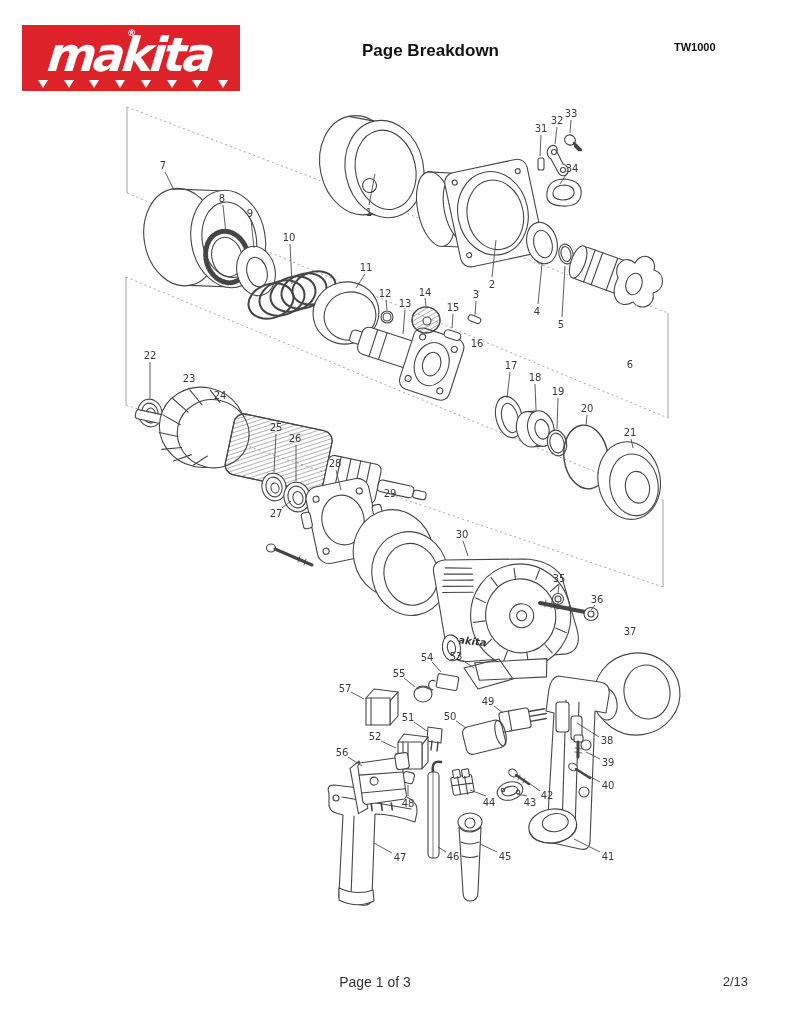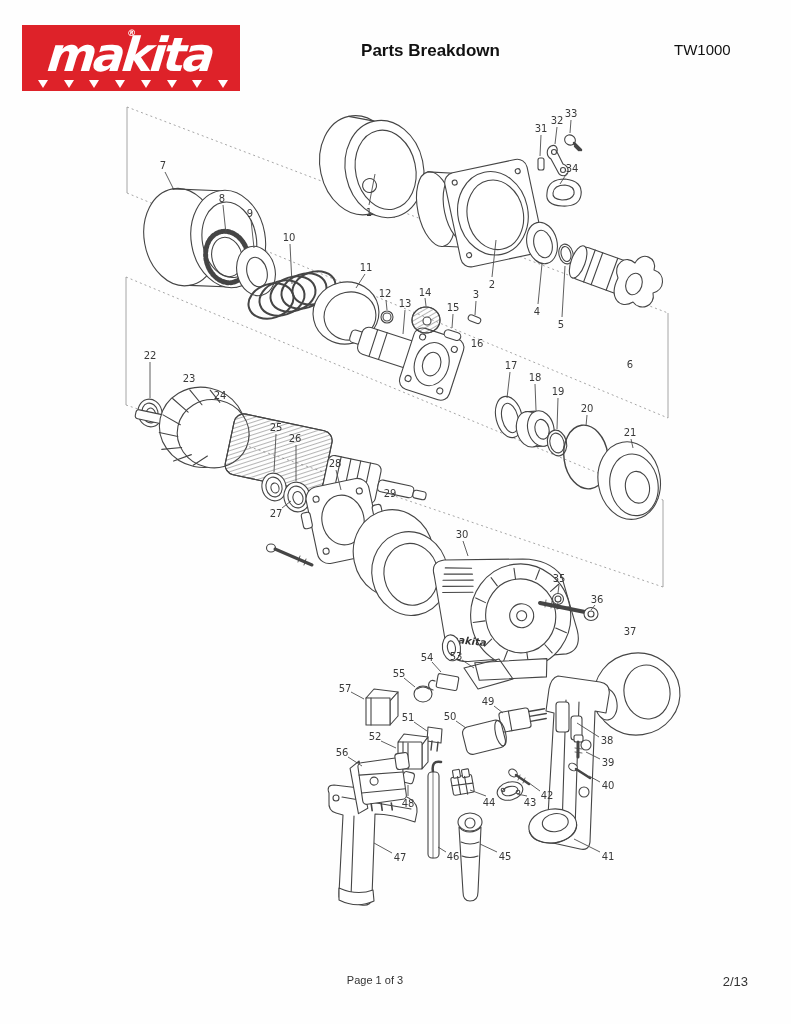--- a/index.html
+++ b/index.html
@@ -9,23 +9,23 @@
   .logo{position:absolute;left:22px;top:25px;width:218px;height:66px;background:#de2229;}
   .logo-text{position:absolute;left:10px;top:2px;width:196px;text-align:center;
     color:#fff;font-size:47px;font-weight:bold;font-style:italic;letter-spacing:-3px;
     transform:skewX(-6deg);font-family:"DejaVu Sans","Liberation Sans",sans-serif;}
   .logo-reg{position:absolute;right:5px;top:3px;color:#fff;font-size:9px;font-style:normal;}
   .logo-triangles{position:absolute;left:16px;bottom:3px;width:190px;display:flex;justify-content:space-between;}
   .logo-triangles i{display:block;width:0;height:0;border-left:5px solid transparent;
     border-right:5px solid transparent;border-top:8px solid #fff;}
   .doc-title{position:absolute;left:70px;right:0;top:41px;text-align:center;
     font-size:17px;font-weight:bold;color:#111;}
-  .doc-model{position:absolute;left:674px;top:41px;font-size:15px;font-weight:normal;color:#111;}
+  .doc-model{position:absolute;left:674px;top:41px;font-size:11px;font-weight:bold;color:#111;}
   
-  .page-info{position:absolute;left:300px;top:974px;width:150px;text-align:center;font-size:11px;color:#333;}
+  .page-info{position:absolute;left:300px;top:974px;width:150px;text-align:center;font-size:14px;color:#333;}
   .doc-code{position:absolute;right:43px;top:974px;font-size:13px;color:#333;}
   svg{position:absolute;left:0;top:0;font-family:"DejaVu Sans","Liberation Sans",sans-serif;}
 </style>
 </head>
 <body>
 
 <div class="page">
 
   <div class="logo" style="background: rgb(222, 34, 41);">
     <span class="logo-text">makita</span>
@@ -34,21 +34,21 @@
       <i></i>
         <i></i>
         <i></i>
         <i></i>
         <i></i>
         <i></i>
         <i></i>
         <i></i>
     </div>
   </div>
-  <div class="doc-title">Parts Breakdown</div>
+  <div class="doc-title">Page Breakdown</div>
   <div class="doc-model">TW1000</div>
 
   <svg id="diagram" width="791" height="1024" viewBox="0 0 791 1024">
     <defs>
       <pattern id="hatch" patternUnits="userSpaceOnUse" width="4" height="4" patternTransform="rotate(60)">
         <line x1="0" y1="0" x2="0" y2="4" stroke="#5a5a5a" stroke-width="0.9"></line>
       </pattern>
     </defs>
 
     <g stroke="#8f8f8f" stroke-width="0.8" fill="none">

